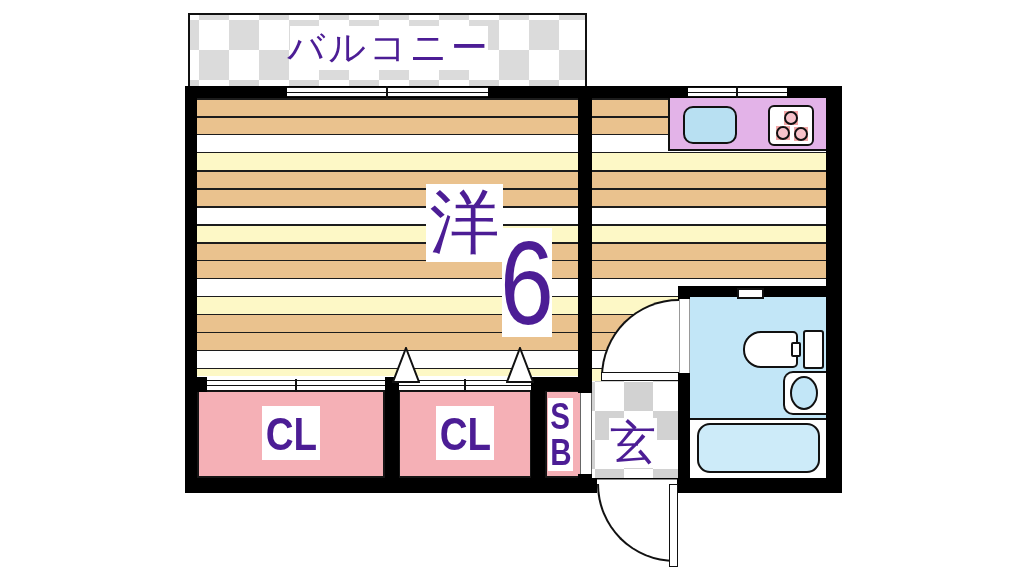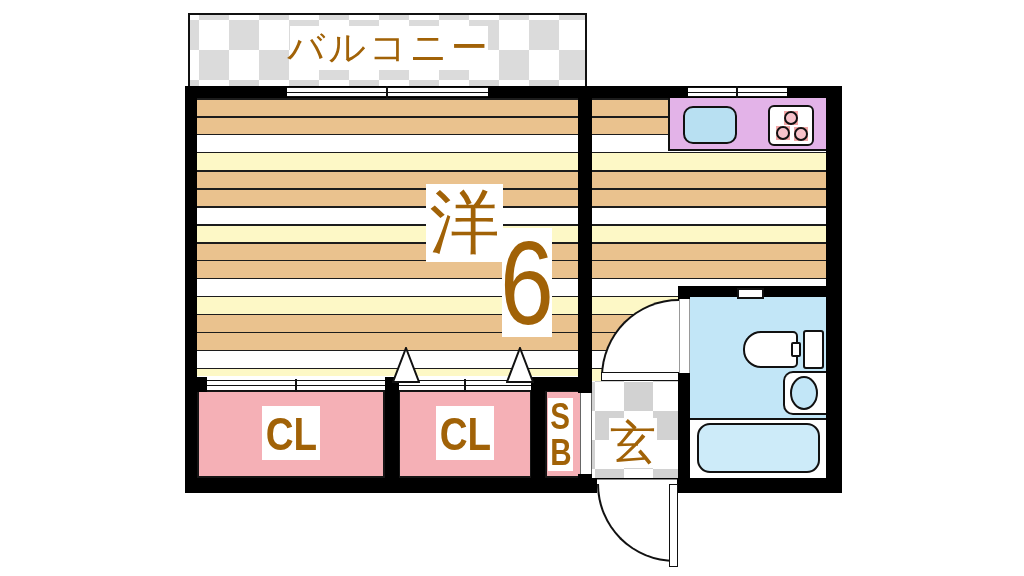--- a/index.html
+++ b/index.html
@@ -36,21 +36,21 @@
   .slot{
     background:
       linear-gradient(#111 0 0) center/100% 1px no-repeat,
       #ffffff;
     border-top:1.5px solid #111;
     border-bottom:1.5px solid #111;
   }
   .slot .tick{position:absolute;top:-2px;bottom:-2px;width:2px;background:#111;}
 
   
-  .chip{background:#ffffff;color:#a16207;display:flex;align-items:center;justify-content:center;
+  .chip{background:#ffffff;color:#4c1d95;display:flex;align-items:center;justify-content:center;
         text-align:center;white-space:nowrap;}
   .cond{transform:scaleX(.82);}
 
   .arc-q{background:#fff;}
 </style>
 </head>
 <body>
 
 <div id="canvas">
 

